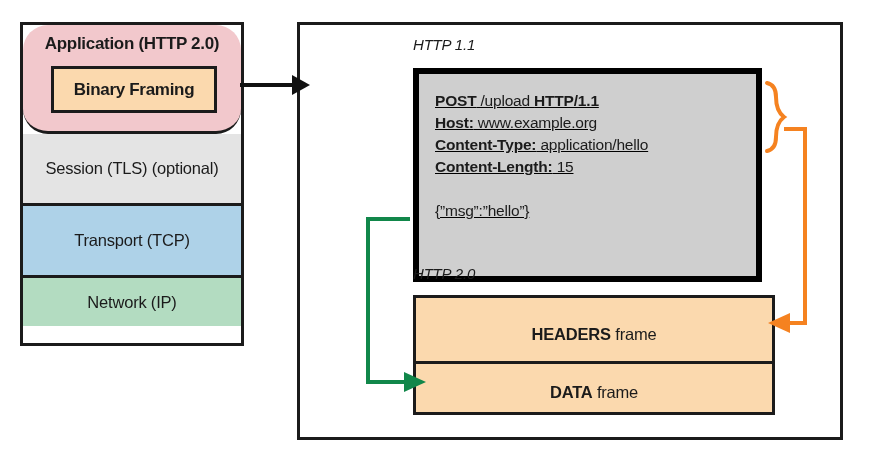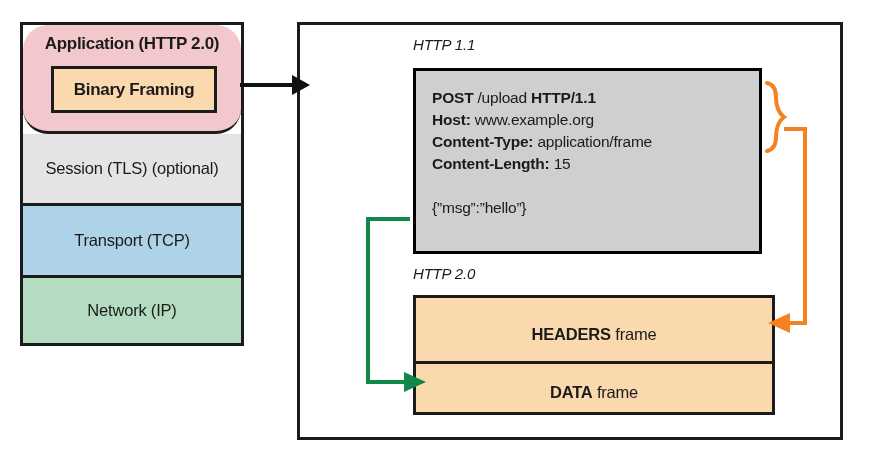--- a/index.html
+++ b/index.html
@@ -82,21 +82,21 @@
     border-bottom: 3px solid #1b1b1b;
   }
   .layer-transport {
     top: 181px;
     height: 72px;
     background: #aed2e8;
     border-bottom: 3px solid #1b1b1b;
   }
   .layer-network {
     top: 253px;
-    height: 65px;
+    height: 48px;
     background: #b3dcc1;
   }
 
   
   .panel {
     position: absolute;
     left: 297px;
     top: 22px;
     width: 546px;
     height: 418px;
@@ -115,25 +115,26 @@
   }
   .label-http11 { left: 413px; top: 36px; }
   .label-http20 { left: 413px; top: 265px; }
 
   
   .msgbox {
     position: absolute;
     left: 413px;
     top: 68px;
     width: 349px;
-    height: 186px;
+    height: 214px;
     background: #cfcfcf;
-    border: 3px solid #000000;
+    border: 6px solid #000000;
     box-sizing: border-box;
     padding: 16px 0 0 16px;
+    text-decoration: underline;
   }
   .msg-line {
     font-size: 15.5px;
     color: #1b1b1b;
     line-height: 22px;
     white-space: nowrap;
     letter-spacing: -0.2px;
   }
   .msg-line b { font-weight: bold; }
   .msg-body {
@@ -215,21 +216,21 @@
   <div class="section-label label-http11">HTTP 1.1</div>
 
   <div class="msgbox">
     <div class="msg-line">
       <b>POST</b><span> /upload </span><b>HTTP/1.1</b>
     </div>
     <div class="msg-line">
       <b>Host:</b><span> www.example.org</span>
     </div>
     <div class="msg-line">
-      <b>Content-Type:</b><span> application/frame</span>
+      <b>Content-Type:</b><span> application/hello</span>
     </div>
     <div class="msg-line">
       <b>Content-Length:</b><span> 15</span>
     </div>
     <div class="msg-body">{”msg”:”hello”}</div>
   </div>
 
   <div class="section-label label-http20">HTTP 2.0</div>
 
   <div class="frames">

